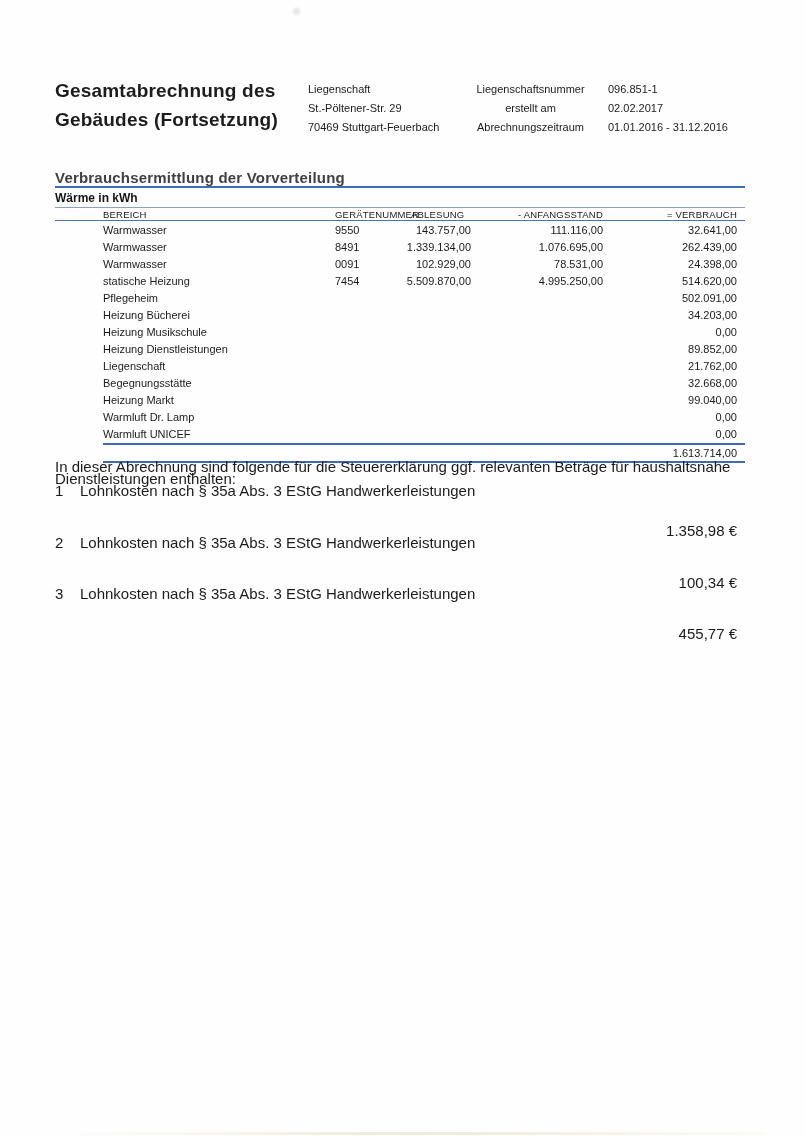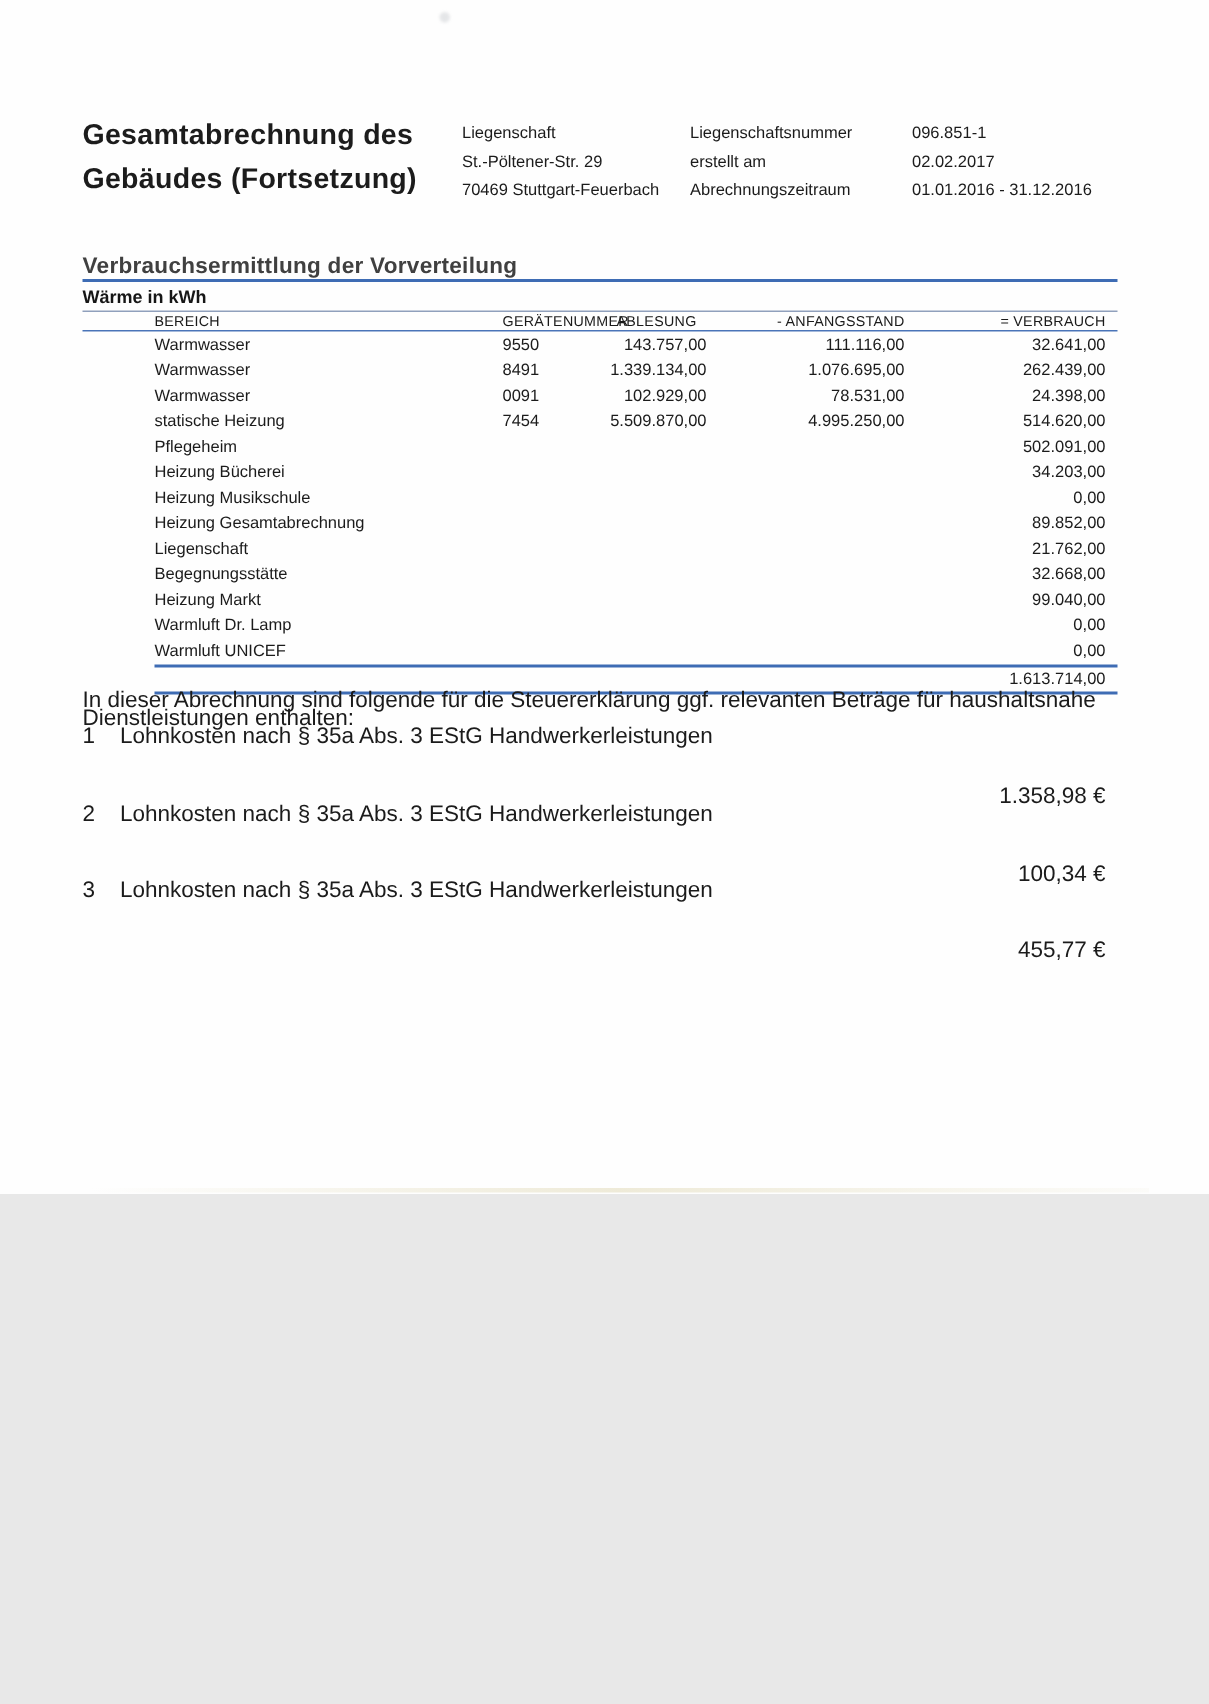--- a/index.html
+++ b/index.html
@@ -1,20 +1,20 @@
 <!DOCTYPE html>
 <html lang="de"><head>
 <meta charset="utf-8">
 <title>Gesamtabrechnung des Gebäudes (Fortsetzung)</title>
 <style>
   html, body { margin: 0; padding: 0; background: #e8e8e8; }
   .page {
     position: relative;
     width: 806px;
-    height: 796px;
+    height: 1136px;
     margin: 0 auto;
     background: #fefefe;
     font-family: "Liberation Sans", sans-serif;
     color: #1b1b1b;
     overflow: hidden;
   }
 
   
   .speck {
     position: absolute; left: 293px; top: 8px;
@@ -34,21 +34,21 @@
   }
   .prop-block {
     position: absolute; left: 308px; top: 80px;
     font-size: 11px; line-height: 19px;
   }
   .meta-block {
     position: absolute; left: 460px; top: 80px; width: 286px;
     font-size: 11px; line-height: 19px;
   }
   .meta-row { display: grid; grid-template-columns: 141px 1fr; column-gap: 7px; }
-  .meta-label { text-align: left; }
+  .meta-label { text-align: center; }
   .meta-value { text-align: left; }
 
   
   .section-title {
     position: absolute; left: 55px; top: 169px;
     font-size: 15px; font-weight: bold; color: #404040; letter-spacing: .2px;
   }
   .rule { position: absolute; left: 55px; right: 61px; }
   .rule-title   { top: 186px; height: 2px; background: #3e6cb4; }
   .rule-warme   { top: 207px; height: 1px; background: #90a0bc; }
@@ -185,21 +185,21 @@
         <span class="cell c5">34.203,00</span>
       </div>
       <div class="row">
         <span class="cell c1">Heizung Musikschule</span>
         <span class="cell c2"></span>
         <span class="cell c3"></span>
         <span class="cell c4"></span>
         <span class="cell c5">0,00</span>
       </div>
       <div class="row">
-        <span class="cell c1">Heizung Gesamtabrechnung</span>
+        <span class="cell c1">Heizung Dienstleistungen</span>
         <span class="cell c2"></span>
         <span class="cell c3"></span>
         <span class="cell c4"></span>
         <span class="cell c5">89.852,00</span>
       </div>
       <div class="row">
         <span class="cell c1">Liegenschaft</span>
         <span class="cell c2"></span>
         <span class="cell c3"></span>
         <span class="cell c4"></span>

